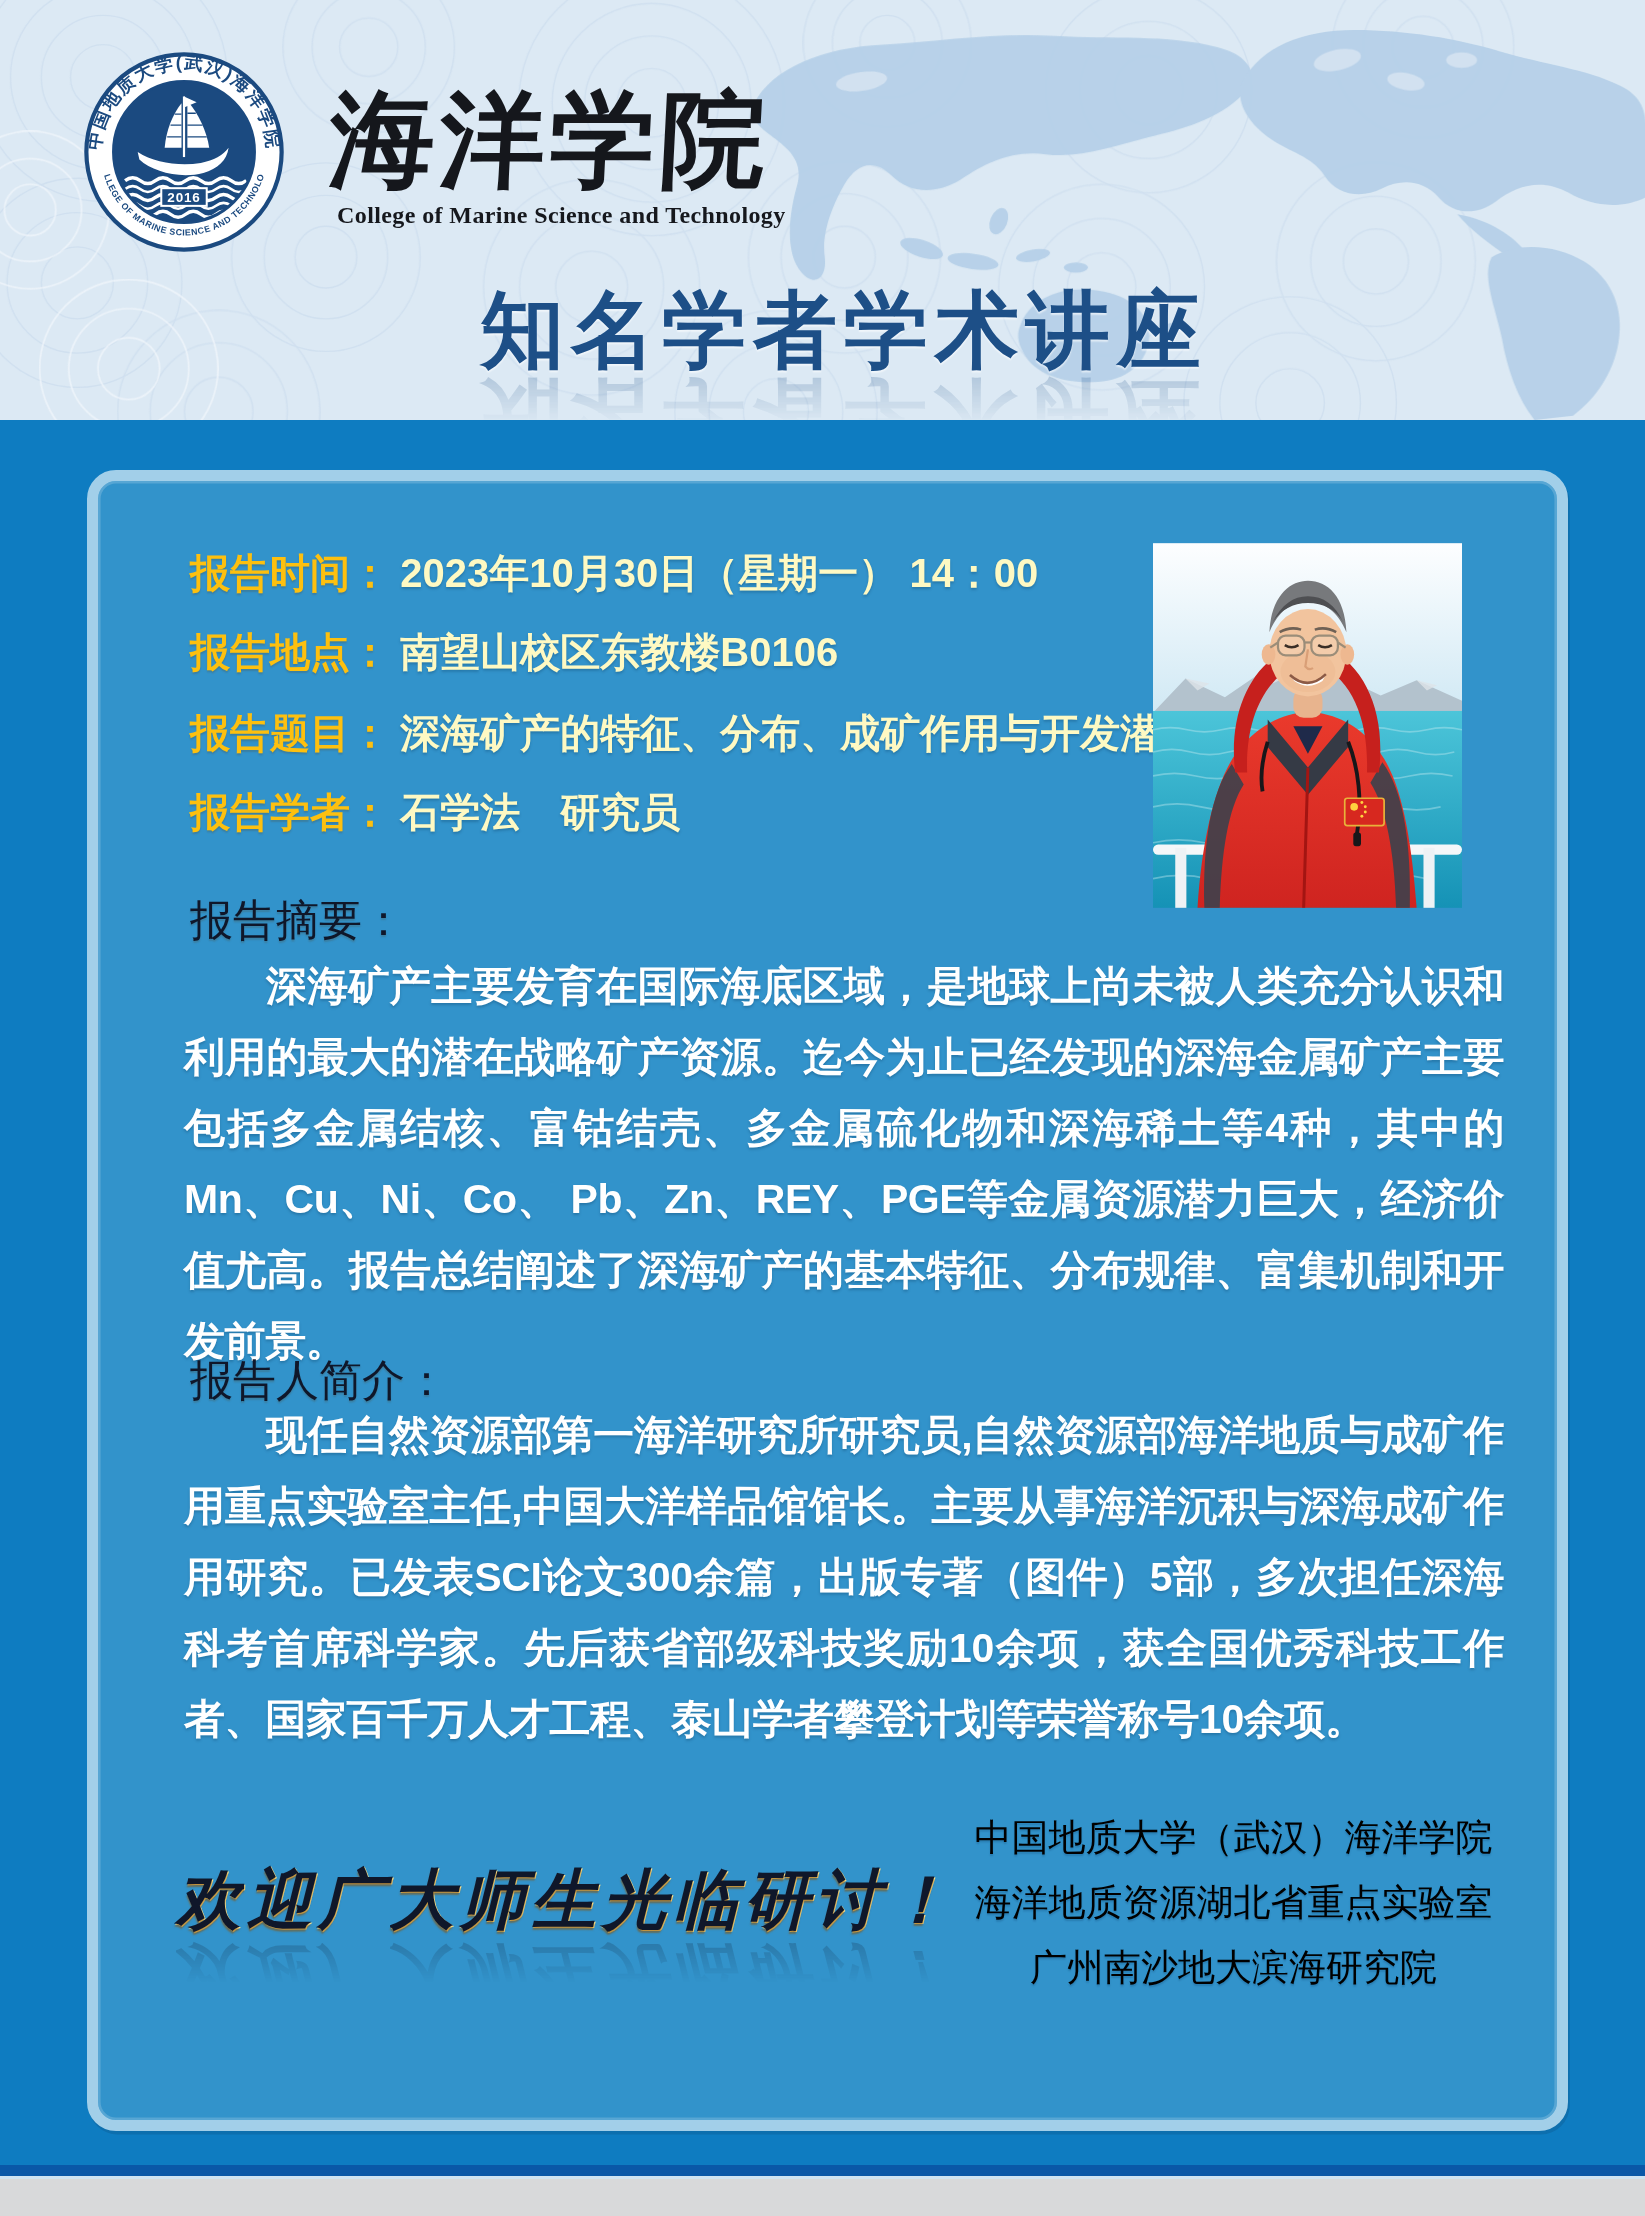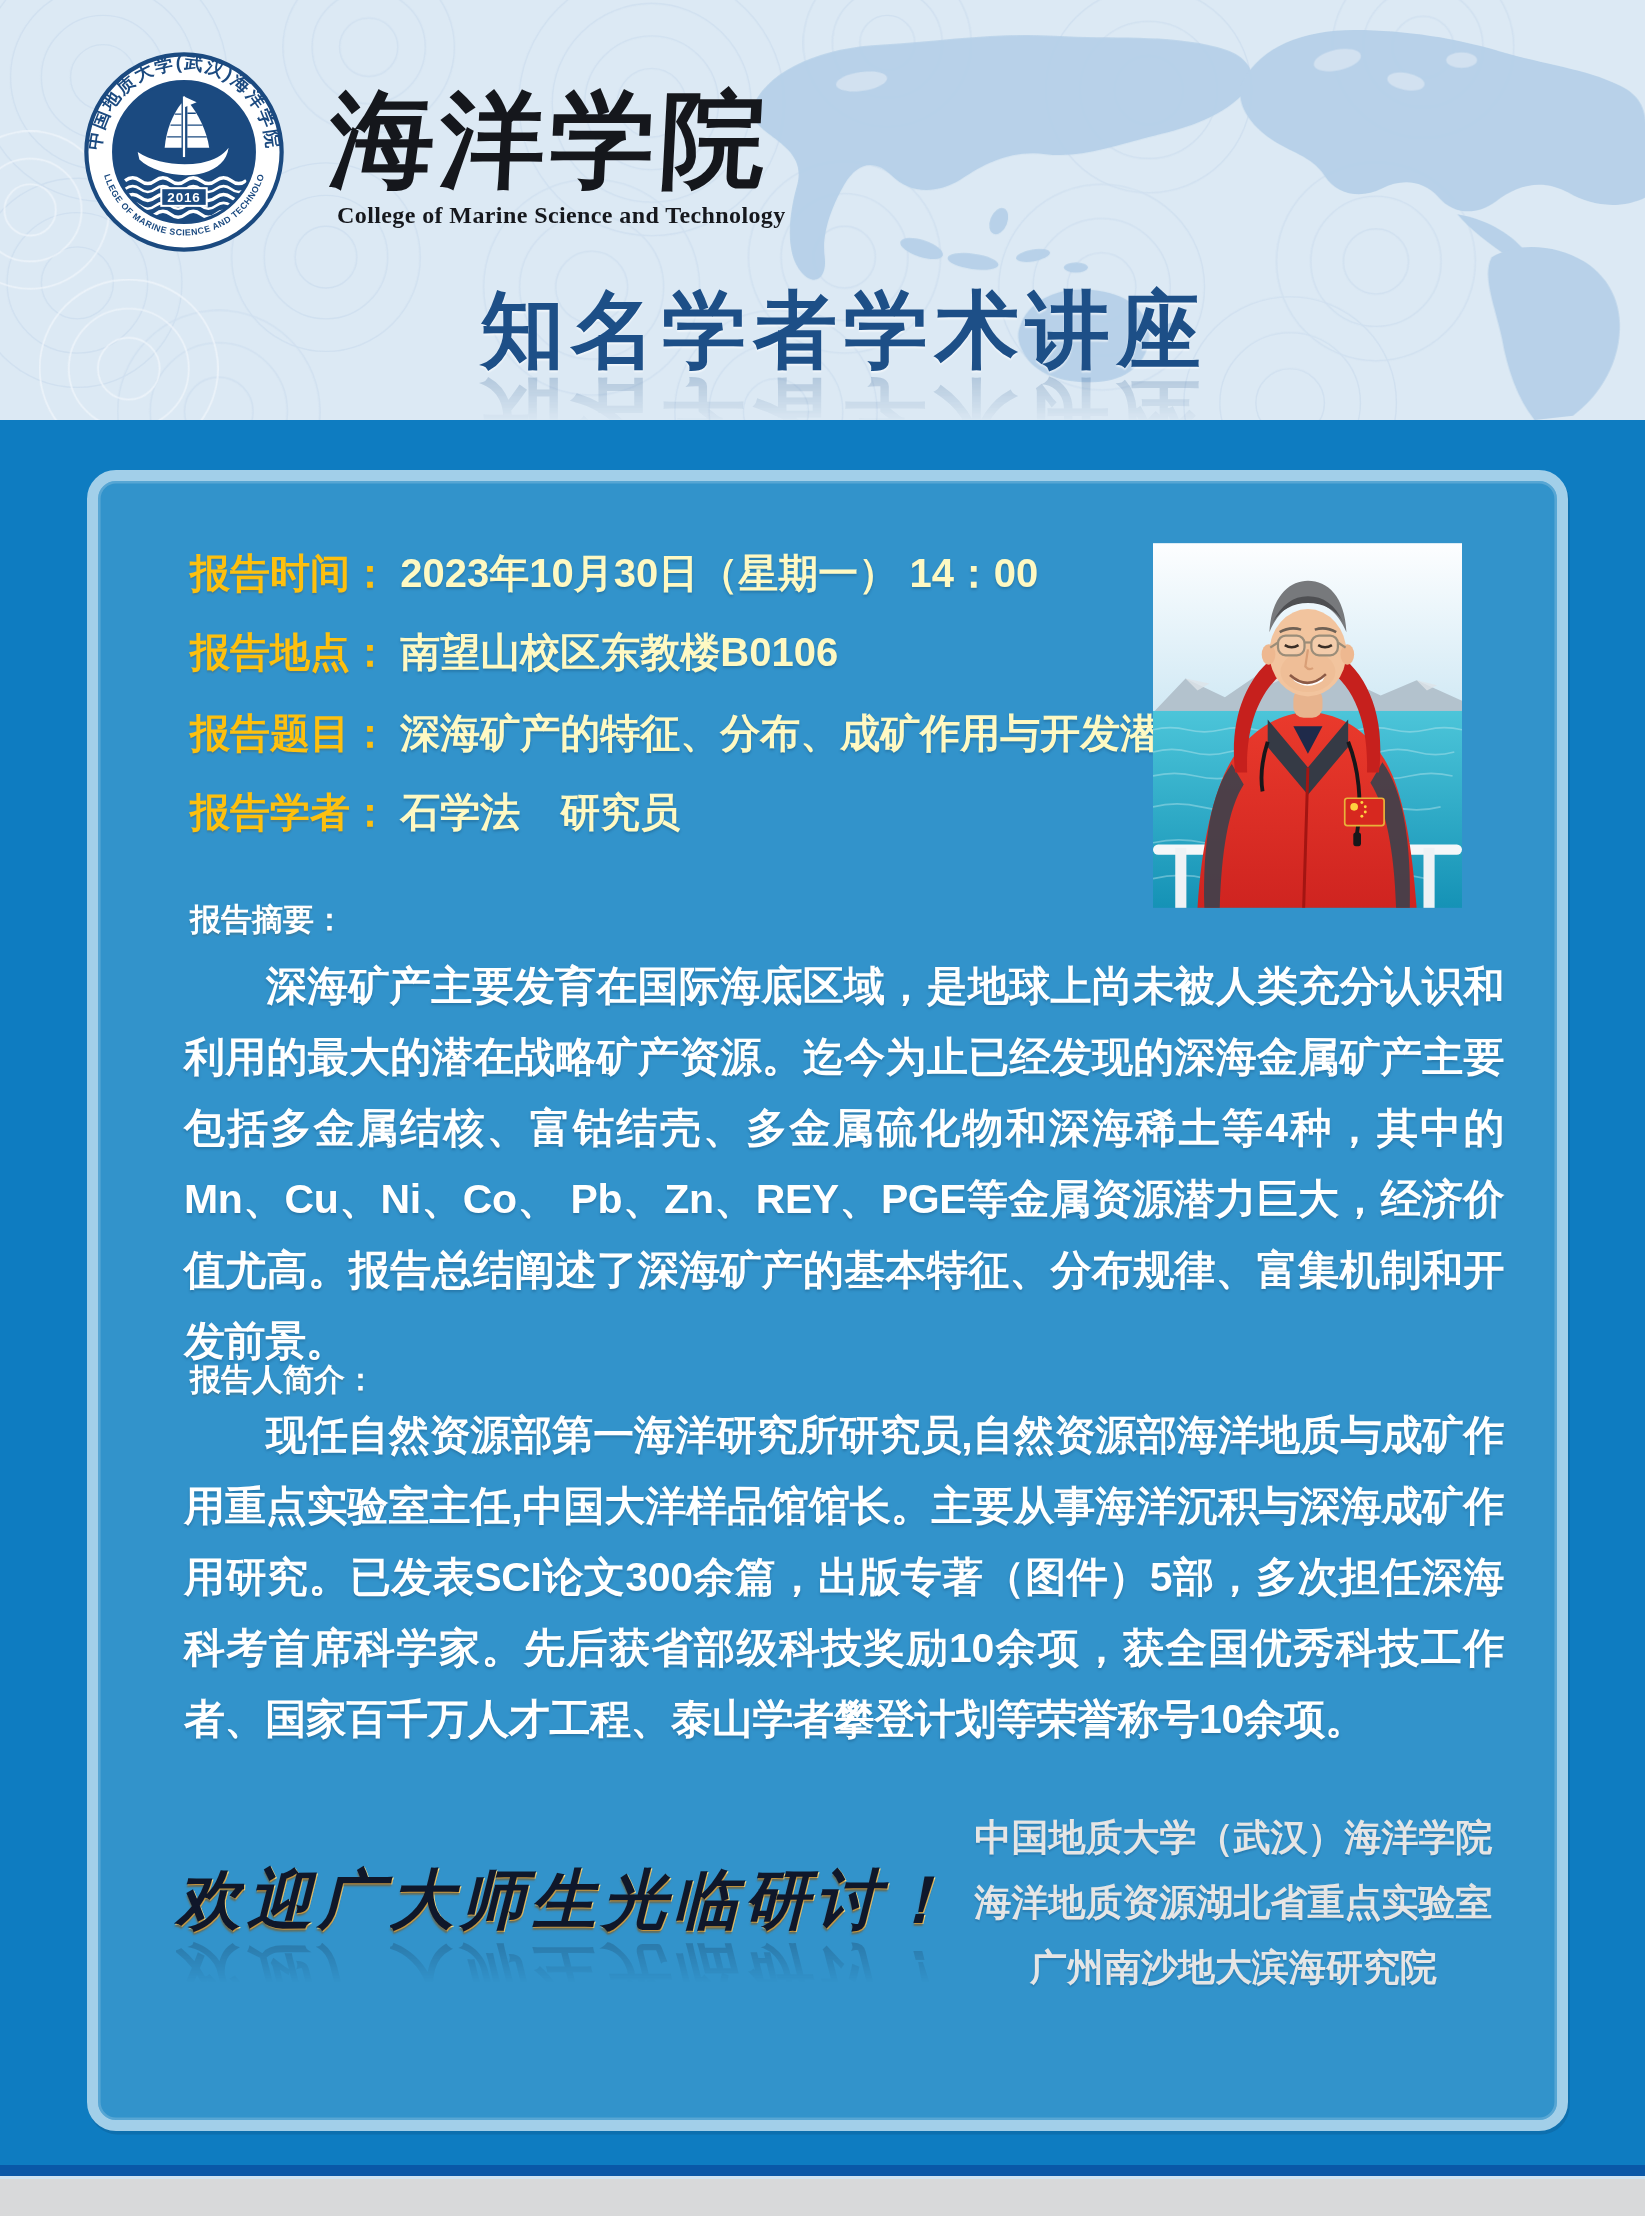--- a/index.html
+++ b/index.html
@@ -42,21 +42,21 @@
   .panel{
     left:87px;top:470px;width:1481px;height:1661px;box-sizing:border-box;
     background:#3293cb;border:11px solid #a2cfe9;border-radius:29px;
     box-shadow:inset 0 0 0 2.6px rgba(255,255,255,.18), 1.7px 3.4px 0 rgba(10,70,120,.25);
   }
   .row{left:190px;height:48px;font-size:40px;font-weight:700;white-space:nowrap;line-height:48px;}
   .row .lbl{color:#fdc00f;text-shadow:0 1.7px 1.7px rgba(90,50,0,.2);}
   .row .val{color:#fef9c3;margin-left:10.3px;text-shadow:0 1.7px 2.6px rgba(0,40,70,.25);}
   .r1{top:549px;} .r2{top:628px;} .r3{top:709px;} .r4{top:788px;}
   .sec-label{
-    left:190px;font-size:31px;font-weight:700;color:#ffffff;line-height:48px;
+    left:190px;font-size:43px;font-weight:400;color:#0f172a;line-height:48px;
     text-shadow:0 1.7px 1.7px rgba(90,50,0,.2);white-space:nowrap;
   }
   .abstract-label{top:896px;}
   .bio-label{top:1356px;}
   .para{
     left:184px;width:1320px;color:#ffffff;font-size:41px;font-weight:700;
     line-height:71px;letter-spacing:-0.4px;text-align:justify;text-indent:2em;
     text-shadow:0 1.7px 2.6px rgba(0,40,70,.25);
   }
   .abstract-text{top:951px;}
@@ -70,21 +70,21 @@
     text-shadow:0 2.6px 1.7px rgba(140,80,0,.55), 0.9px 0.9px 0 #ffe38a;
   }
   .welcome.reflect{
     top:1934px;transform:scaleY(-1);opacity:.3;
     -webkit-mask-image:linear-gradient(to top,rgba(0,0,0,.8),transparent 60%);
     mask-image:linear-gradient(to top,rgba(0,0,0,.8),transparent 60%);
     text-shadow:none;
   }
   .org{left:968px;top:1805px;width:531px;text-align:center;}
   .org .org-line{
-    font-size:37px;font-weight:700;color:#e5e5e5;line-height:65px;white-space:nowrap;
+    font-size:37px;font-weight:400;color:#000000;line-height:65px;white-space:nowrap;
     text-shadow:0 1.7px 1.7px rgba(0,40,80,.2);
   }
   .strip-navy{left:0;top:2165px;width:1646px;height:11px;background:#0a58a7;}
   .strip-line{left:0;top:2176px;width:1646px;height:3.4px;background:#cfe3f2;}
   .strip-gray{left:0;top:2179px;width:1646px;height:37px;background:#d8d9da;}
 </style>
 </head>
 <body>
 
 <div class="abs header">

